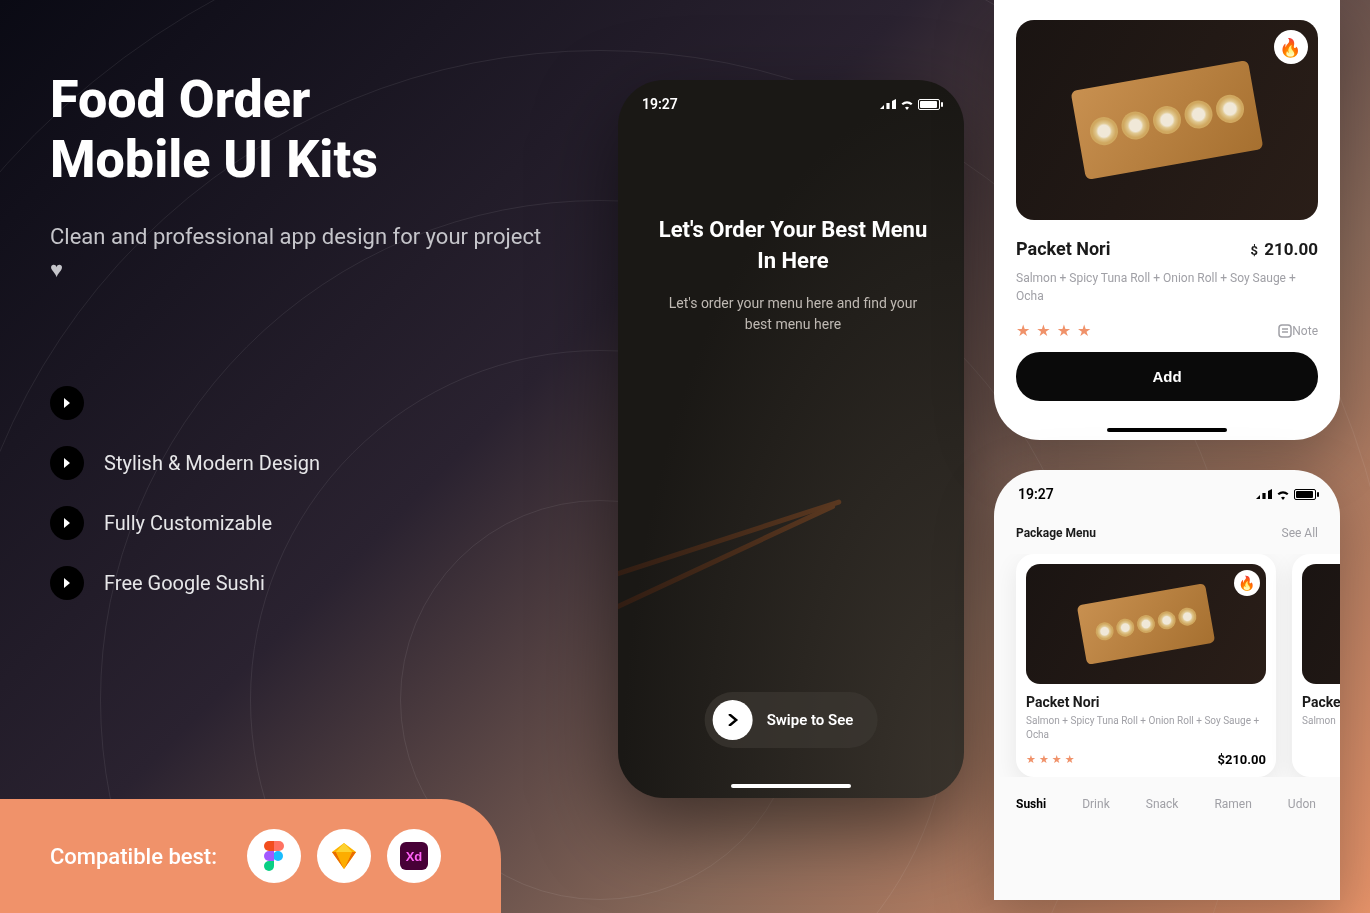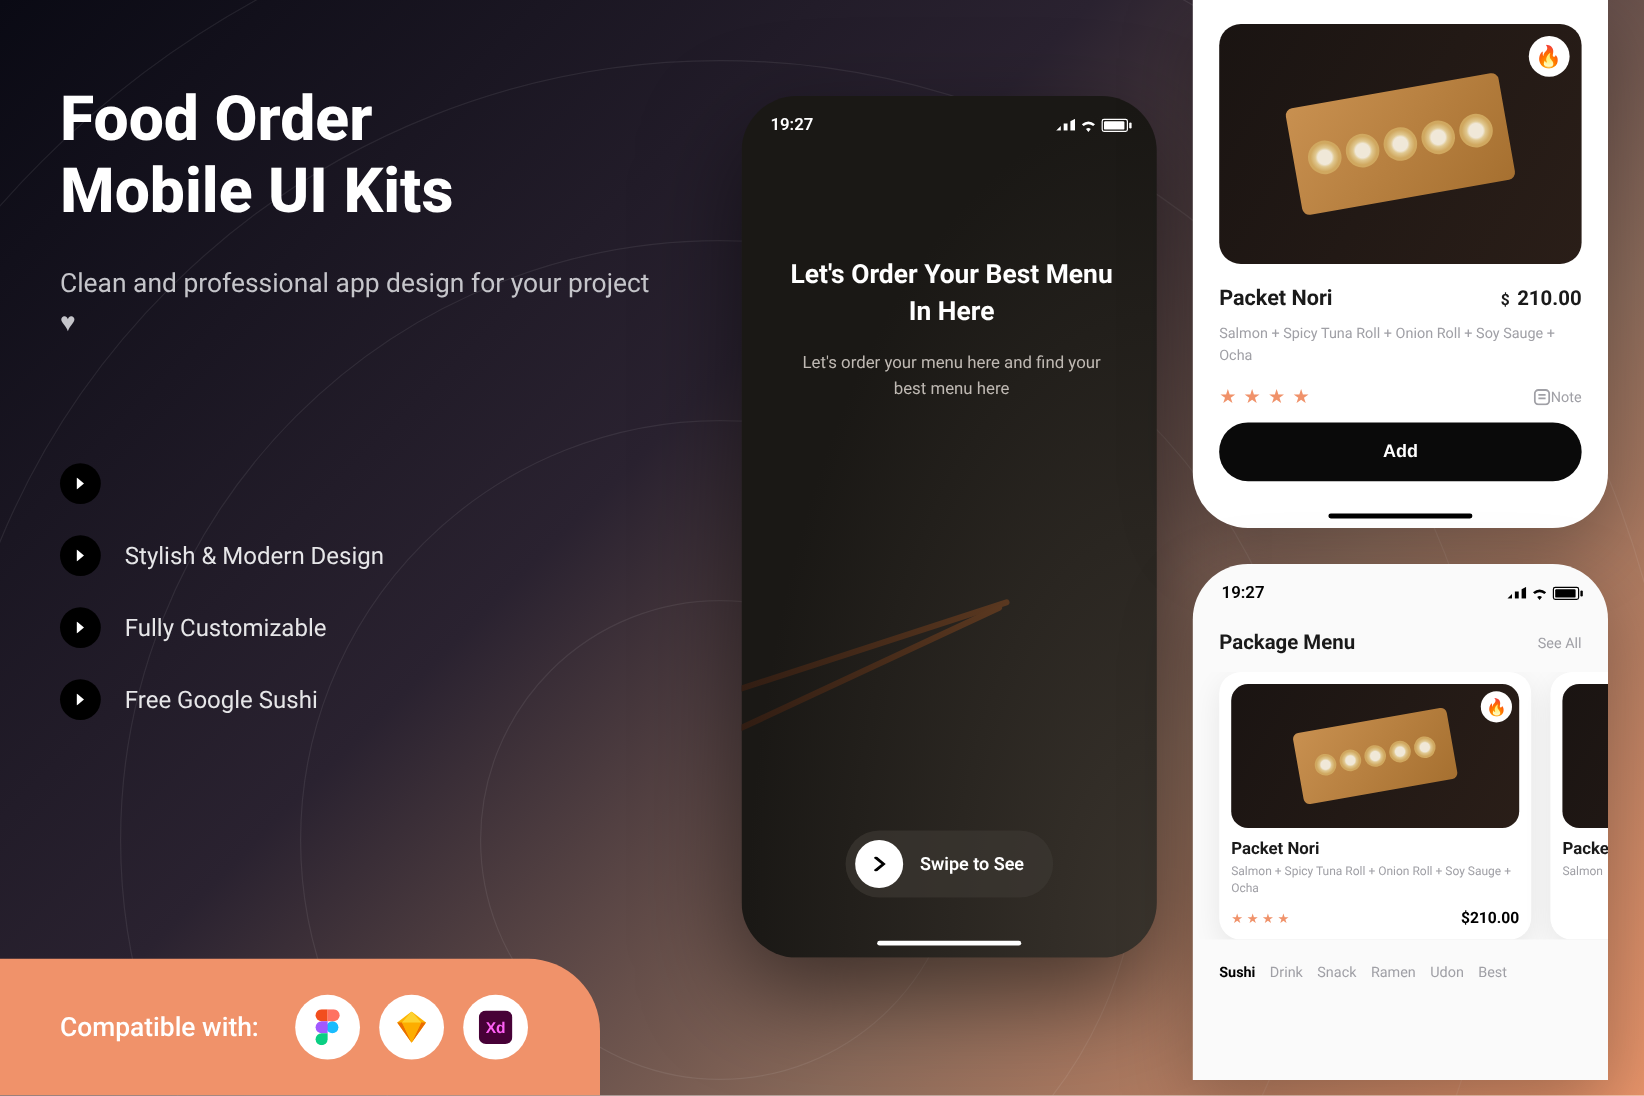--- a/index.html
+++ b/index.html
@@ -343,21 +343,21 @@
   position: relative;
 }
 .bell .dot { position: absolute; top: 10px; right: 10px; width: 6px; height: 6px; border-radius: 50%; background: #f0926a; }
 
 .sec-head {
   display: flex;
   justify-content: space-between;
   align-items: center;
   padding: 24px 22px 14px;
 }
-.sec-head .stitle { font-size: 17px; font-weight: 700; color: #1a1a1a; }
+.sec-head .stitle { font-size: 12px; font-weight: 700; color: #1a1a1a; }
 .sec-head .seeall { font-size: 12px; color: #a0a0a6; }
 
 .cards-row {
   display: flex;
   gap: 16px;
   padding: 0 22px;
   overflow: hidden;
 }
 .food-card {
   background: #fff;
@@ -391,21 +391,21 @@
   padding: 4px;
 }
 .roll-sm { width: 18px; height: 18px; border-radius: 50%; background: radial-gradient(circle, #f0e8d8 30%, #e0c890 40%, #d0a860 60%); flex-shrink: 0; }
 .fire-sm { position: absolute; top: 6px; right: 6px; width: 26px; height: 26px; border-radius: 50%; background: #fff; display: flex; align-items: center; justify-content: center; font-size: 14px; }
 .food-card .cname { font-weight: 700; font-size: 14px; margin-top: 10px; color: #1a1a1a; }
 .food-card .cdesc { font-size: 10px; color: #a0a0a6; margin-top: 4px; line-height: 1.4; }
 .food-card .crow { display: flex; justify-content: space-between; align-items: center; margin-top: 10px; }
 .food-card .cstars { display: flex; gap: 3px; font-size: 11px; color: #f0926a; }
 .food-card .cprice { font-size: 13px; font-weight: 700; }
 
-.tabs { display: flex; gap: 12px; padding: 20px 22px 0; font-size: 12px; color: #a0a0a6; }
+.tabs { display: flex; gap: 36px; padding: 20px 22px 0; font-size: 12px; color: #a0a0a6; }
 .tabs .active { color: #000; font-weight: 700; }
 
 .status-icons { display: flex; gap: 4px; align-items: center; }
 .sig, .wif, .bat { display: inline-block; }
 .sig { width: 16px; height: 10px; background: linear-gradient(to right, currentColor 0, currentColor 100%); clip-path: polygon(0 100%,25% 60%,25% 100%, 40% 100%, 40% 40%, 60% 40%, 60% 100%, 75% 100%, 75% 20%, 100% 0, 100% 100%); }
 .wif { width: 14px; height: 11px; }
 .bat { width: 22px; height: 11px; border: 1.5px solid currentColor; border-radius: 2px; position: relative; }
 .bat::after { content: ''; position: absolute; right: -4px; top: 2px; width: 2px; height: 5px; background: currentColor; border-radius: 1px; }
 .bat::before { content: ''; position: absolute; left: 1px; top: 1px; bottom: 1px; width: 85%; background: currentColor; border-radius: 1px; }
 </style>
@@ -455,21 +455,21 @@
           <svg viewBox="0 0 10 10">
             <path d="M2 0 L8 5 L2 10 Z"></path>
           </svg>
         </span>
         <span>Free Google Sushi</span>
       </li>
   </ul>
 </div>
 
 <div class="compat-strip">
-  <span class="lbl">Compatible with:</span>
+  <span class="lbl">Compatible best:</span>
   <div class="compat-icons">
     <div class="tool-icon">
         <svg width="22" height="30" viewBox="0 0 22 30">
           <circle cx="15" cy="15" r="5" fill="#1abcfe"></circle>
           <path d="M6 0h5v10H6a5 5 0 010-10z" fill="#f24e1e"></path>
           <path d="M11 0h5a5 5 0 010 10h-5V0z" fill="#ff7262"></path>
           <path d="M6 10h5v10H6a5 5 0 010-10z" fill="#a259ff"></path>
           <path d="M6 20h5v5a5 5 0 11-5-5z" fill="#0acf83"></path>
         </svg>
       </div>

